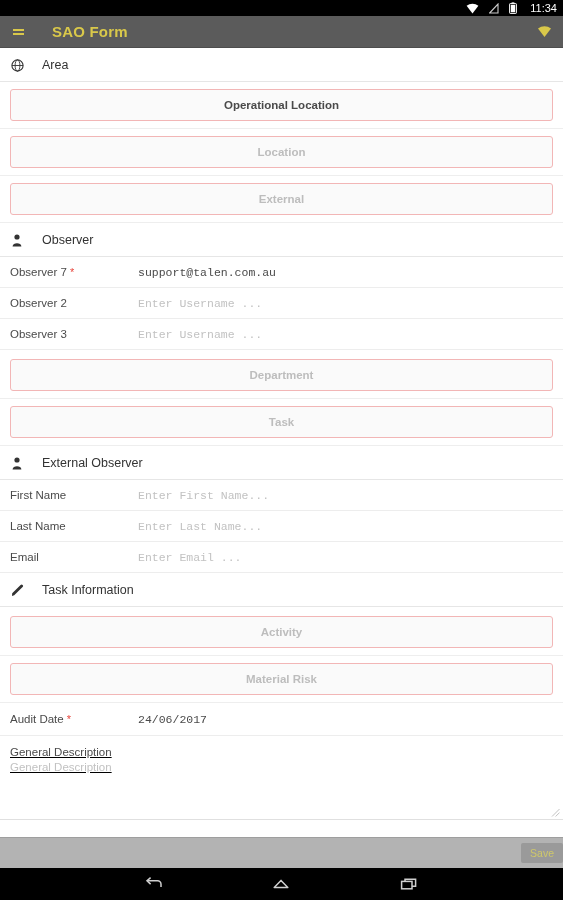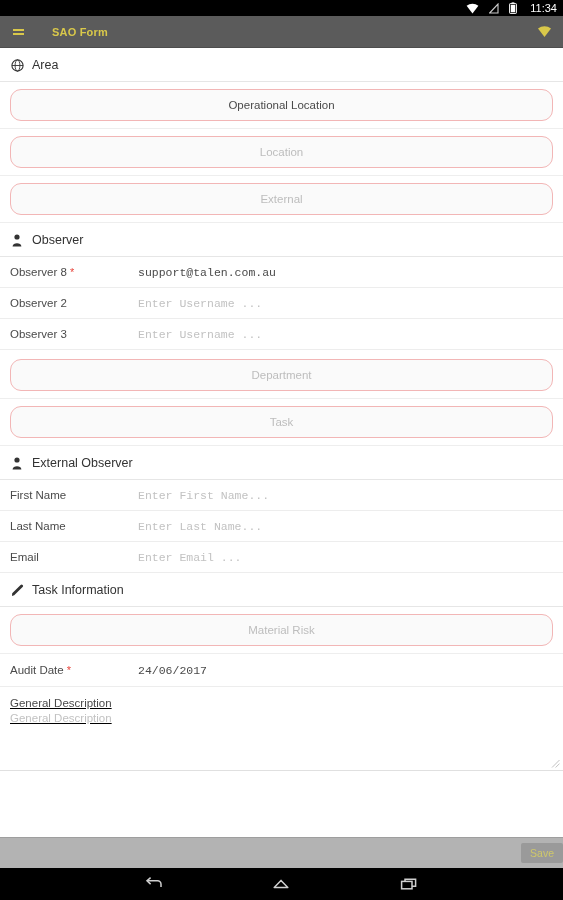--- a/index.html
+++ b/index.html
@@ -67,40 +67,40 @@
     cursor: pointer;
   }
   .menu-btn span {
     display: block;
     width: 11px;
     height: 2px;
     background: #d9c84a;
   }
   .app-title {
     color: #d9c84a;
-    font-size: 11px;
+    font-size: 15px;
     font-weight: bold;
     margin-left: 26px;
     letter-spacing: 0.2px;
   }
   .app-bar-spacer { flex: 1 1 auto; }
   .wifi-status { width: 18px; height: 18px; display: flex; align-items: center; justify-content: center; cursor: pointer;}
 
   
   .form-body {
     flex: 1 1 auto;
     overflow-y: auto;
     background: #ffffff;
   }
 
   
   .section-head {
     display: flex;
     align-items: center;
-    gap: 8px;
+    gap: 18px;
     padding: 10px 10px 9px 10px;
     border-bottom: 1px solid #e6e6e6;
     background: #ffffff;
   }
   .section-head .sh-icon {
     width: 14px; height: 14px;
     display: flex; align-items: center; justify-content: center;
     flex: 0 0 14px;
   }
   .section-head .sh-label {
@@ -111,27 +111,28 @@
   
   .btn-row {
     padding: 7px 10px 7px 10px;
     border-bottom: 1px solid #eeeeee;
     background: #ffffff;
   }
   .pick-btn {
     width: 100%;
     height: 32px;
     border: 1px solid #f2b6b6;
-    border-radius: 11px;
+    border-radius: 3px;
     background: #fafafa;
     display: flex;
     align-items: center;
     justify-content: center;
     cursor: pointer;
     font-size: 11.5px;
+    font-weight: bold;
   }
   .pick-btn.filled  { color: #4a4a4a; }
   .pick-btn.empty   { color: #bdbdbd; }
 
   
   .field-row {
     display: flex;
     align-items: center;
     min-height: 31px;
     padding: 0 10px;
@@ -286,21 +287,21 @@
         <svg width="10" height="13" viewBox="0 0 10 13">
           <circle cx="5" cy="3" r="2.6" fill="#333"></circle>
           <path d="M0.6 12.4 C0.6 8.2 9.4 8.2 9.4 12.4 Z" fill="#333"></path>
         </svg>
       </span>
       <span class="sh-label">Observer</span>
     </div>
 
     <div class="field-row">
       <div class="field-label">
-        <span>Observer 8</span>
+        <span>Observer 7</span>
         <span class="req-star">*</span>
       </div>
       <div class="field-value">support@talen.com.au</div>
     </div>
 
     <div class="field-row">
       <div class="field-label">
         <span>Observer 2</span>
       </div>
       <div class="field-value placeholder">Enter Username ...</div>
@@ -353,20 +354,23 @@
 
     <div class="section-head">
       <span class="sh-icon">
         <svg width="13" height="13" viewBox="0 0 13 13">
           <path d="M1 12 L3.2 11.3 L11.6 2.9 A1.4 1.4 0 0 0 9.6 0.9 L1.2 9.3 Z" fill="#333"></path>
         </svg>
       </span>
       <span class="sh-label">Task Information</span>
     </div>
 
+    <div class="btn-row" style="padding-top:9px;">
+      <div class="pick-btn empty">Activity</div>
+    </div>
     <div class="btn-row">
       <div class="pick-btn empty">Material Risk</div>
     </div>
 
     <div class="field-row" style="min-height:33px;">
       <div class="field-label">
         <span>Audit Date</span>
         <span class="req-star">*</span>
       </div>
       <div class="field-value">24/06/2017</div>

